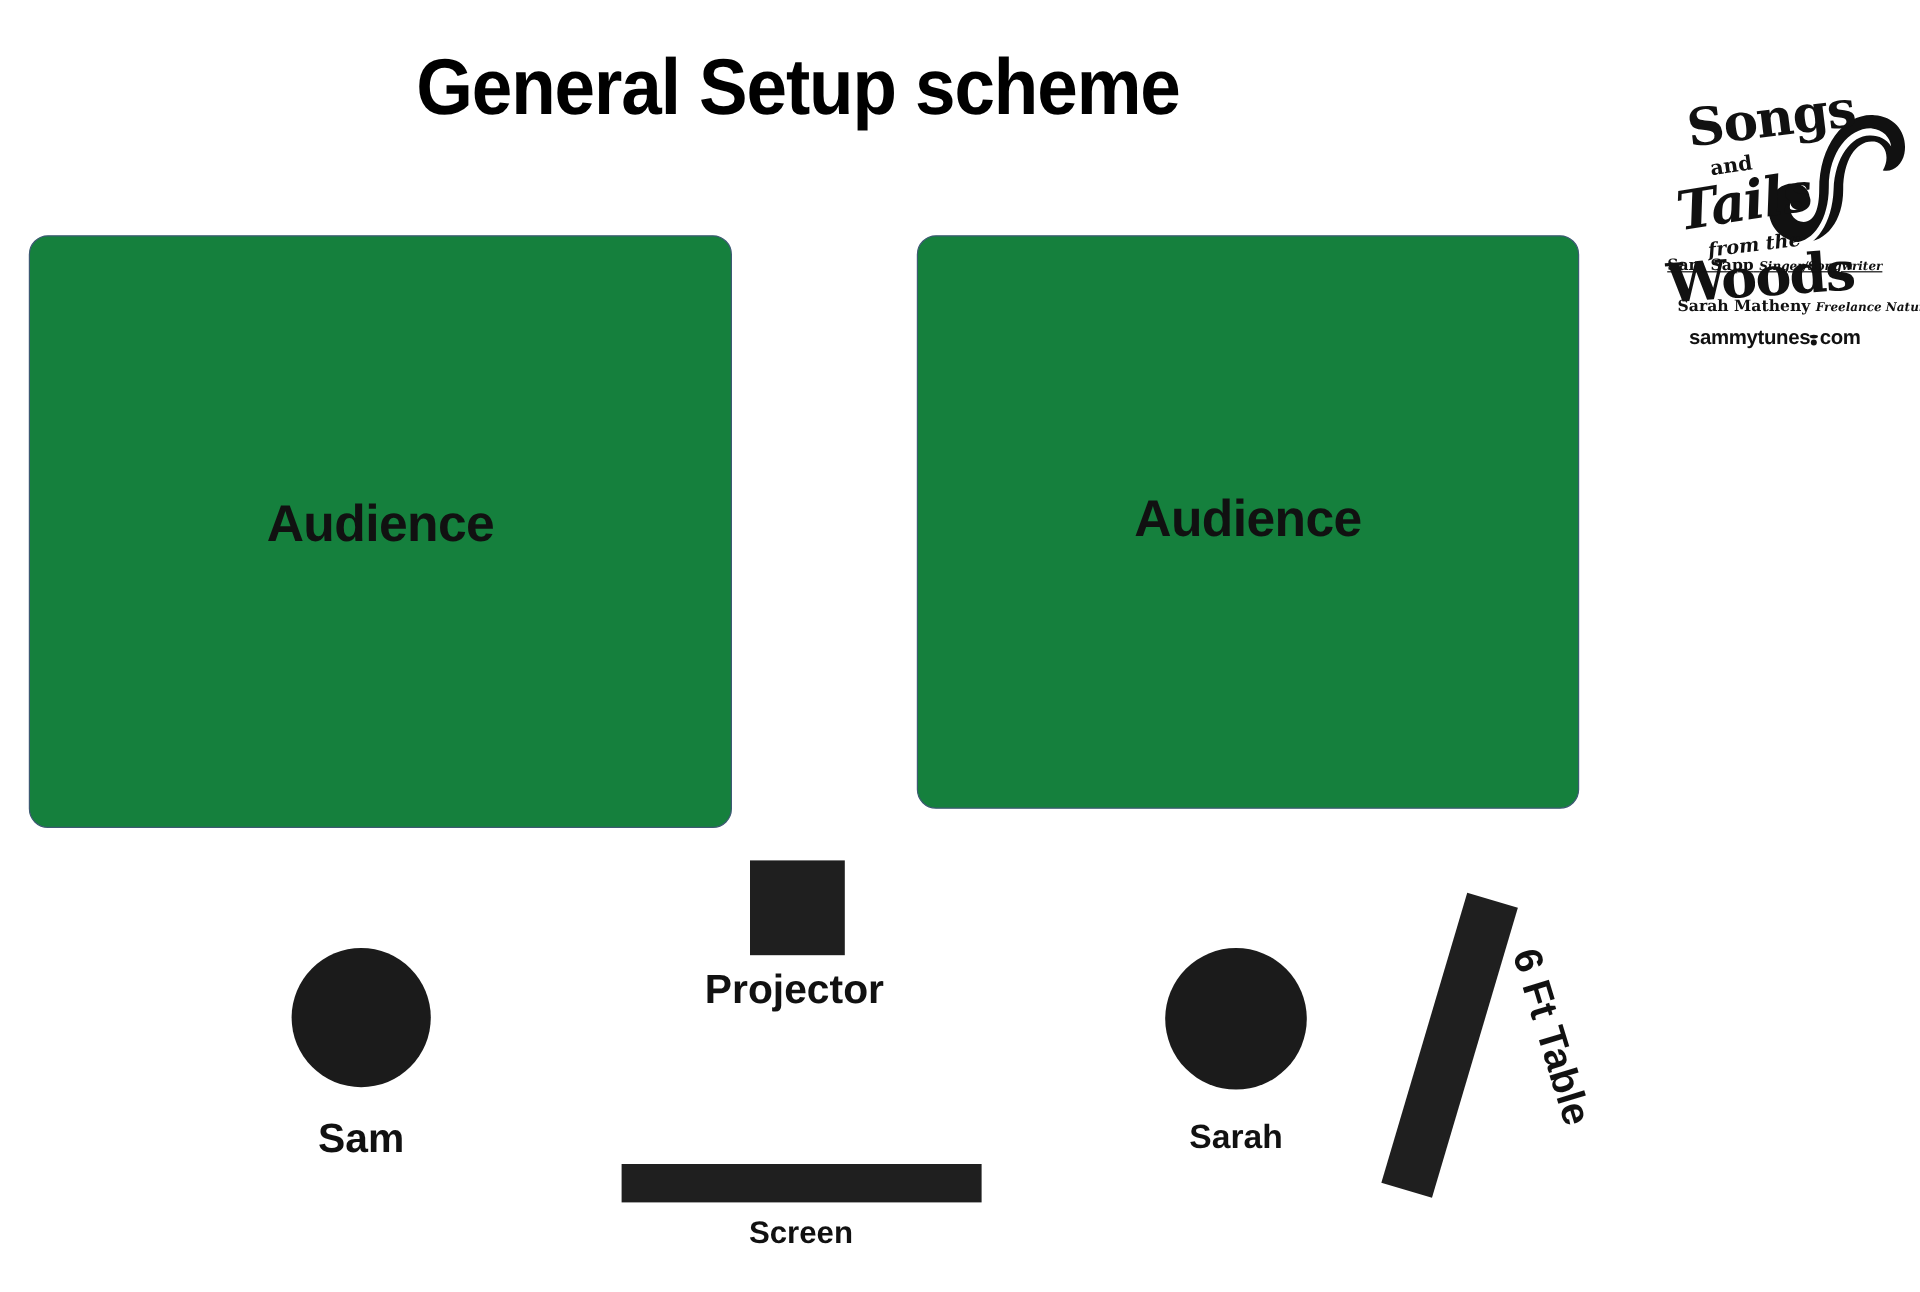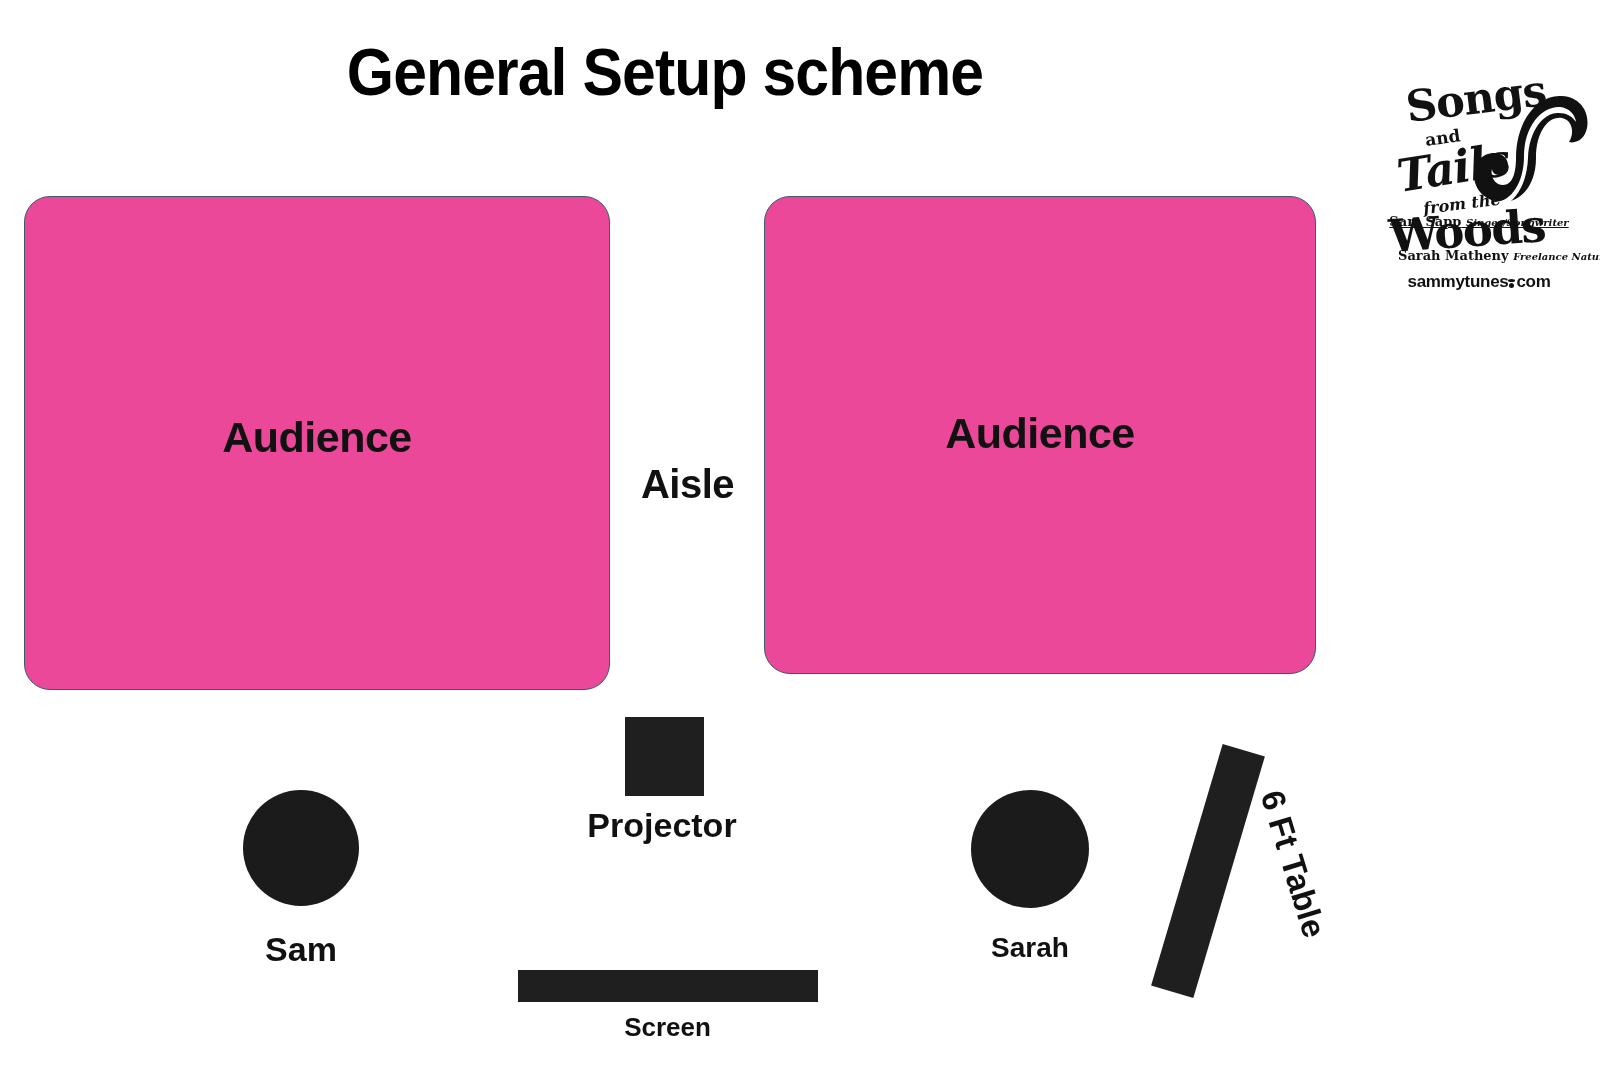--- a/index.html
+++ b/index.html
@@ -33,22 +33,22 @@
     color: #000000;
     transform: scaleX(0.92);
     transform-origin: center center;
     white-space: nowrap;
   }
 
   
   .audience-box {
     position: absolute;
     border: 1.6px solid #3d5a73;
-    border-radius: 26px;
-    background: #ec4899;
+    border-radius: 16px;
+    background: #15803d;
     box-sizing: border-box;
   }
   #audience-left  { left: 24px;  top: 196px; width: 586px; height: 494px; }
   #audience-right { left: 764px; top: 196px; width: 552px; height: 478px; }
 
   .audience-label {
     position: absolute;
     left: 0;
     width: 100%;
     text-align: center;
@@ -247,21 +247,20 @@
   <div class="page-title">General Setup scheme</div>
 
   <div class="audience-box" id="audience-left">
     <div class="audience-label">Audience</div>
   </div>
 
   <div class="audience-box" id="audience-right">
     <div class="audience-label">Audience</div>
   </div>
 
-  <div class="aisle-label">Aisle</div>
 
   <div class="shape-fill" id="projector-shape"></div>
   <div id="projector-label">Projector</div>
 
   <div class="shape-fill" id="screen-shape"></div>
   <div id="screen-label">Screen</div>
 
   <div class="person-dot" id="sam-dot"></div>
   <div id="sam-label">Sam</div>
 

